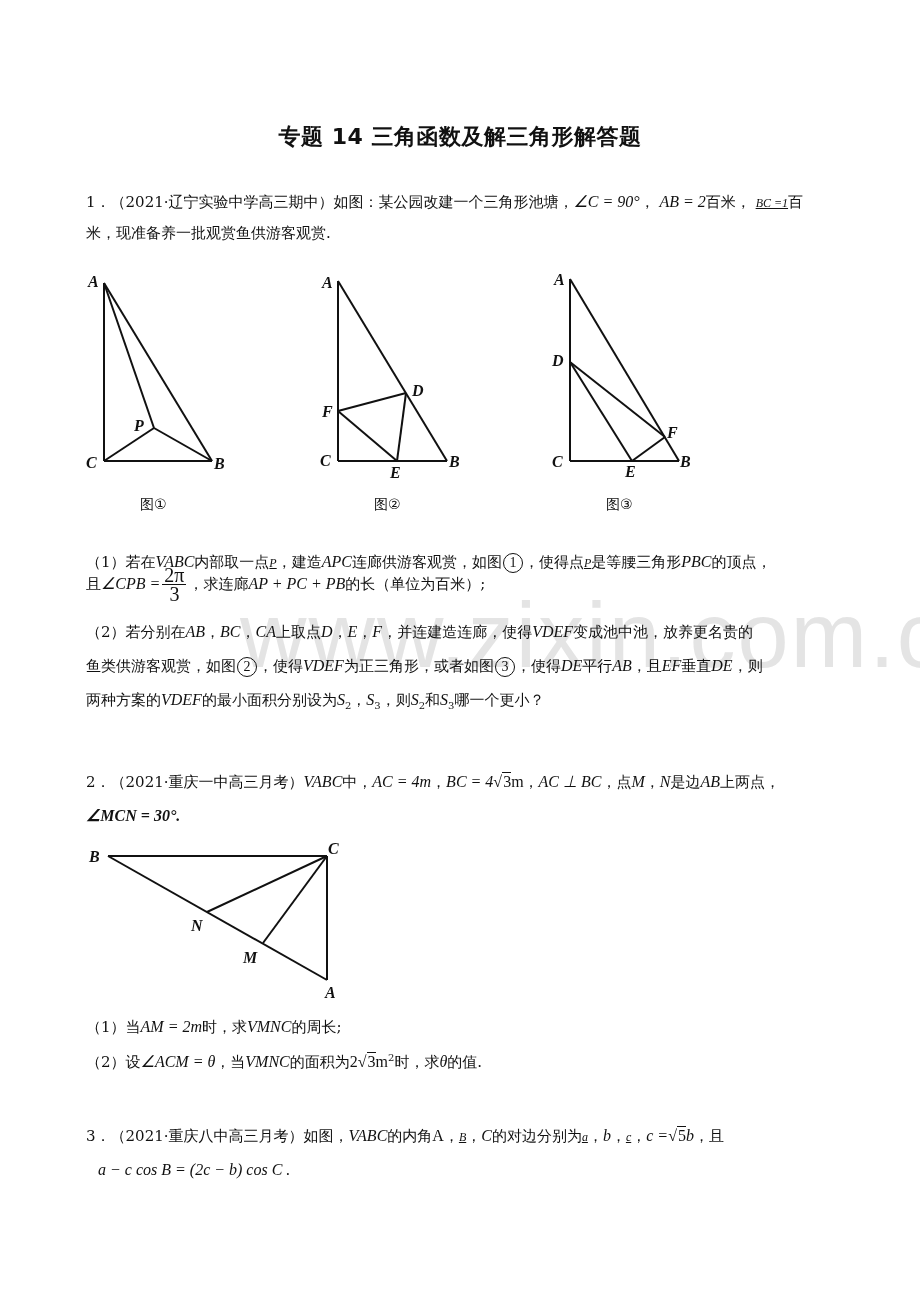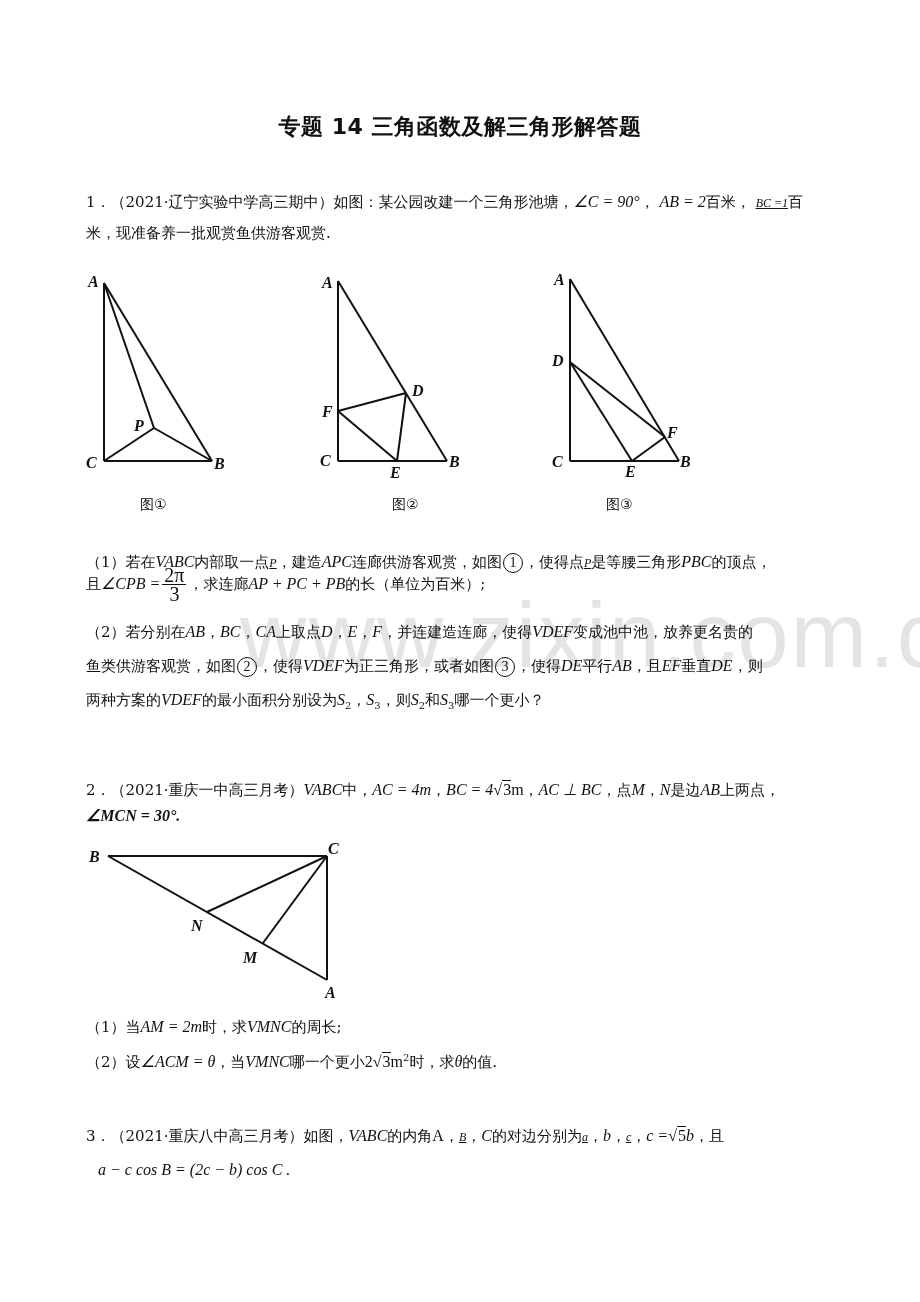--- a/index.html
+++ b/index.html
@@ -1,19 +1,19 @@
 <!DOCTYPE html>
 <html><head>
 <meta charset="utf-8">
 <style>
   html, body { margin: 0; padding: 0; background: #ffffff; }
   body { width: 920px; height: 1302px; position: relative; overflow: hidden;
          font-family: "DejaVu Serif", "Liberation Serif", serif; color: #111; }
   .abs { position: absolute; white-space: nowrap; }
-  .title { left: 0; width: 920px; top: 112px; text-align: center; font-size: 22px; font-weight: bold;
+  .title { left: 0; width: 920px; top: 122px; text-align: center; font-size: 22px; font-weight: bold;
            font-family: "DejaVu Sans", "Liberation Sans", sans-serif; letter-spacing: 0.5px; }
   .line { font-size: 15px; left: 86px; }
   .math { font-family: "Liberation Serif", serif; font-style: italic; font-size: 16px; }
   .rm { font-family: "Liberation Serif", serif; font-size: 16px; }
   .small { font-size: 12px; text-decoration: underline; }
   .frac { display: inline-block; vertical-align: middle; text-align: center; font-family: "Liberation Serif", serif; font-size: 20px; line-height: 18px; margin: 0 2px; }
   .frac span { display: block; }
   .frac .num { border-bottom: 1px solid #111; padding: 0 2px; }
   .sup { font-size: 10px; vertical-align: super; }
   .sub { font-size: 10px; vertical-align: sub; }
@@ -64,21 +64,21 @@
       <line x1="96" y1="128" x2="87" y2="196"></line>
       <line x1="28" y1="146" x2="87" y2="196"></line>
     </g>
     <text x="12" y="23">A</text>
     <text x="10" y="201">C</text>
     <text x="139" y="202">B</text>
     <text x="102" y="131">D</text>
     <text x="80" y="213">E</text>
     <text x="12" y="152">F</text>
   </svg>
-  <div class="abs caption" style="left:392px;top:496px;">图②</div>
+  <div class="abs caption" style="left:374px;top:496px;">图②</div>
 
   <svg class="abs" style="left:540px;top:265px;" width="170" height="255">
     <g stroke="#111" stroke-width="2" fill="none">
       <line x1="30" y1="14" x2="30" y2="196"></line>
       <line x1="30" y1="196" x2="139" y2="196"></line>
       <line x1="30" y1="14" x2="139" y2="196"></line>
       <line x1="30" y1="97" x2="92" y2="196"></line>
       <line x1="30" y1="97" x2="125" y2="172"></line>
       <line x1="92" y1="196" x2="125" y2="172"></line>
     </g>
@@ -101,21 +101,21 @@
   <div class="abs line" style="top:623px;">
     <span>（2）若分别在</span><span class="math">AB</span><span>，</span><span class="math">BC</span><span>，</span><span class="math">CA</span><span>上取点</span><span class="math">D</span><span>，</span><span class="math">E</span><span>，</span><span class="math">F</span><span>，并连建造连廊，使得</span><span class="math">VDEF</span><span>变成池中池，放养更名贵的</span>
   </div>
   <div class="abs line" style="top:657px;">
     <span>鱼类供游客观赏，如图</span><span class="circ">2</span><span>，使得</span><span class="math">VDEF</span><span>为正三角形，或者如图</span><span class="circ">3</span><span>，使得</span><span class="math">DE</span><span>平行</span><span class="math">AB</span><span>，且</span><span class="math">EF</span><span>垂直</span><span class="math">DE</span><span>，则</span>
   </div>
   <div class="abs line" style="top:691px;text-align:right;">
     <span>两种方案的</span><span class="math">VDEF</span><span>的最小面积分别设为</span><span class="math">S</span><span class="sub">2</span><span>，</span><span class="math">S</span><span class="sub">3</span><span>，则</span><span class="math">S</span><span class="sub">2</span><span>和</span><span class="math">S</span><span class="sub">3</span><span>哪一个更小？</span>
   </div>
 
-  <div class="abs line" style="top:772px;margin-top:8px;">
+  <div class="abs line" style="top:772px;">
     <span>2．</span><span>（2021·重庆一中高三月考）</span><span class="math">VABC</span><span>中，</span><span class="math">AC = 4m</span><span>，</span><span class="math">BC = 4</span><span class="rm">√</span><span class="rm sqrt">3</span><span class="rm">m</span><span>，</span><span class="math">AC ⊥ BC</span><span>，点</span><span class="math">M</span><span>，</span><span class="math">N</span><span>是边</span><span class="math">AB</span><span>上两点，</span>
   </div>
   <div class="abs line math" style="top:806px;font-weight:bold;">∠MCN = 30°.</div>
 
   <svg class="abs" style="left:80px;top:830px;" width="290" height="180">
     <g stroke="#111" stroke-width="2" fill="none">
       <line x1="28" y1="26" x2="247" y2="26"></line>
       <line x1="247" y1="26" x2="247" y2="150"></line>
       <line x1="28" y1="26" x2="247" y2="150"></line>
       <line x1="247" y1="26" x2="127" y2="82"></line>
@@ -125,20 +125,20 @@
     <text x="248" y="24">C</text>
     <text x="111" y="101">N</text>
     <text x="163" y="133">M</text>
     <text x="245" y="168">A</text>
   </svg>
 
   <div class="abs line" style="top:1018px;">
     <span>（1）当</span><span class="math">AM = 2m</span><span>时，求</span><span class="math">VMNC</span><span>的周长;</span>
   </div>
   <div class="abs line" style="top:1052px;">
-    <span>（2）设</span><span class="math">∠ACM = θ</span><span>，当</span><span class="math">VMNC</span><span>哪一个更小</span><span class="rm">2</span><span class="rm">√</span><span class="rm sqrt">3</span><span class="rm">m</span><span class="sup">2</span><span>时，求</span><span class="math">θ</span><span>的值.</span>
+    <span>（2）设</span><span class="math">∠ACM = θ</span><span>，当</span><span class="math">VMNC</span><span>的面积为</span><span class="rm">2</span><span class="rm">√</span><span class="rm sqrt">3</span><span class="rm">m</span><span class="sup">2</span><span>时，求</span><span class="math">θ</span><span>的值.</span>
   </div>
 
   <div class="abs line" style="top:1127px;">
     <span>3．</span><span>（2021·重庆八中高三月考）</span><span>如图，</span><span class="math">VABC</span><span>的内角</span><span class="rm">A</span><span>，</span><span class="math small">B</span><span>，</span><span class="math">C</span><span>的对边分别为</span><span class="math small">a</span><span>，</span><span class="math">b</span><span>，</span><span class="math small">c</span><span>，</span><span class="math">c =</span><span class="rm">√</span><span class="rm sqrt">5</span><span class="math">b</span><span>，且</span>
   </div>
   <div class="abs line math" style="top:1161px;margin-left:12px;">a − c cos B = (2c − b) cos C .</div>
 </div>
 
 </body></html>

